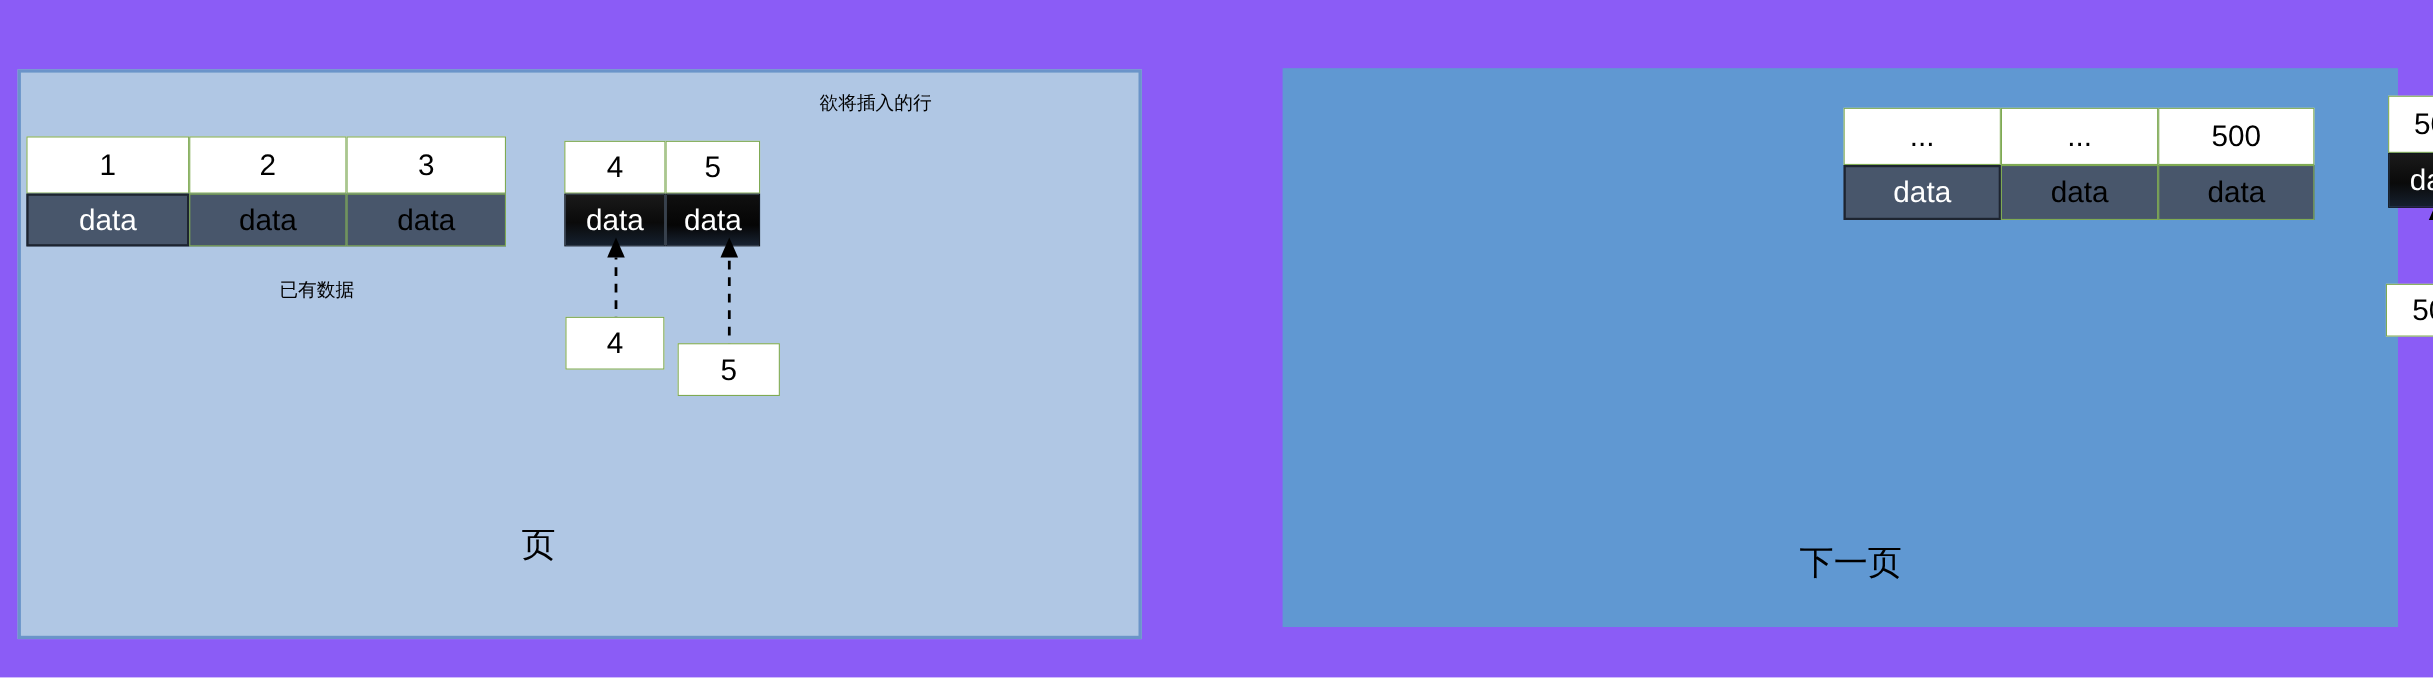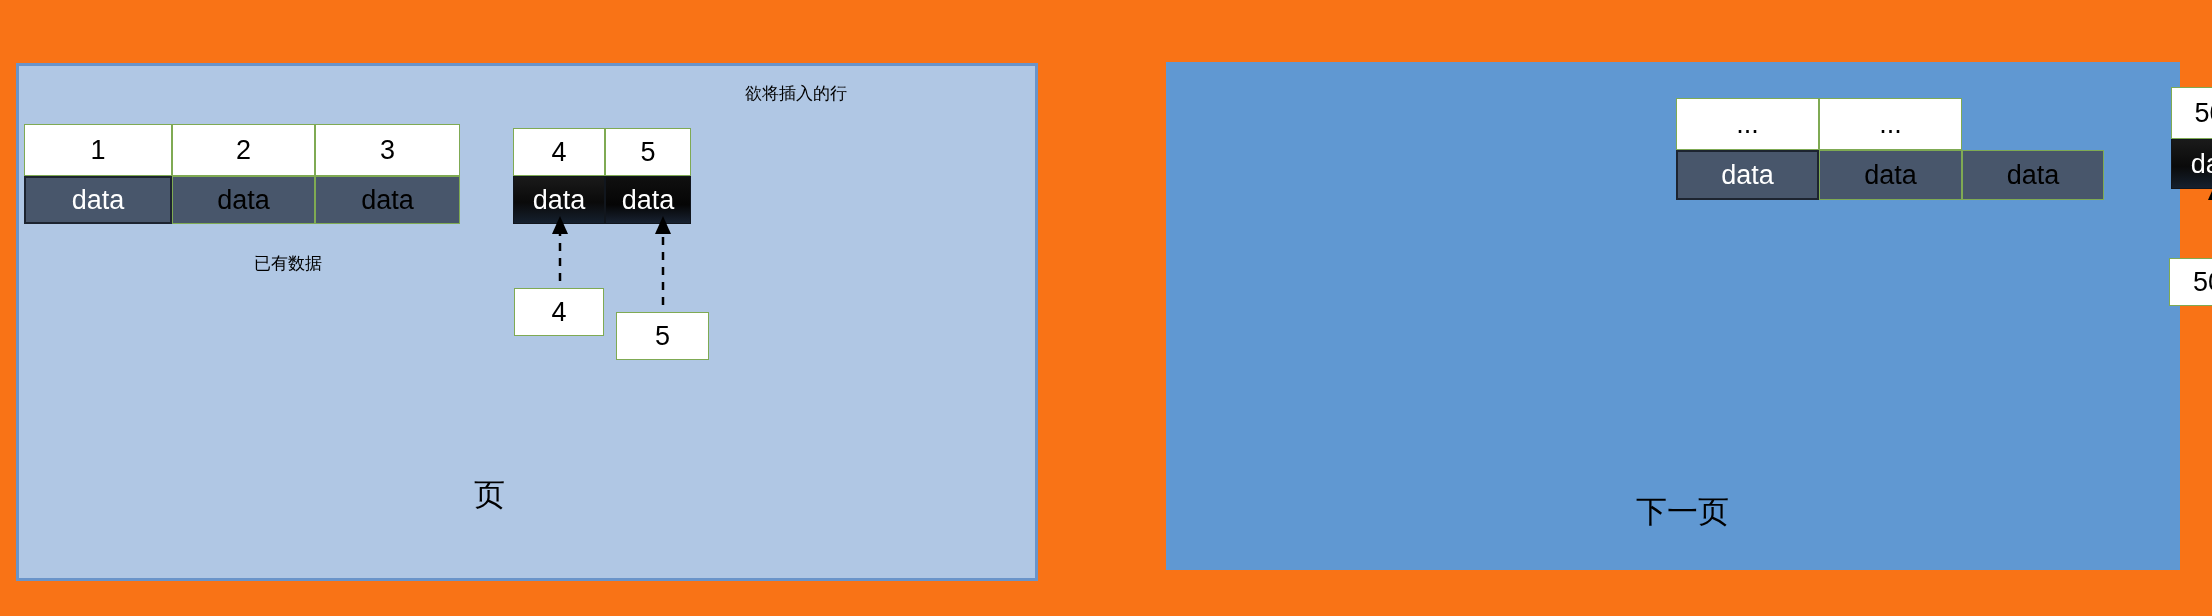--- a/index.html
+++ b/index.html
@@ -7,21 +7,21 @@
     padding: 0;
     background: #ffffff;
   }
   body {
     font-family: "Liberation Sans", sans-serif;
   }
   #stage {
     position: relative;
     width: 2212px;
     height: 616px;
-    background: #f97316;
+    background: #8b5cf6;
     overflow: hidden;
   }
 
   
   .panel {
     position: absolute;
     box-sizing: border-box;
   }
   #panel-left {
     left: 16px;
@@ -184,20 +184,21 @@
 
   <div class="srcbox" id="src-4">4</div>
   <div class="srcbox" id="src-5">5</div>
 
   <div class="panel-caption" id="caption-page">页</div>
 
   <div class="panel" id="panel-right"></div>
 
   <div class="cell key" id="r-key-0">...</div>
   <div class="cell key" id="r-key-1">...</div>
+  <div class="cell key" id="r-key-2">500</div>
 
   <div class="cell val first" id="r-val-0">data</div>
   <div class="cell val" id="r-val-1">data</div>
   <div class="cell val" id="r-val-2">data</div>
 
   <div class="cell key" id="r-ins-key">501</div>
   <div class="cell val dark" id="r-ins-val">data</div>
 
   <svg class="arrow-svg" id="arrow-501" viewBox="0 0 40 84">
     <line x1="20" y1="84" x2="20" y2="18" stroke="#000" stroke-width="2.5" stroke-dasharray="8,7"></line>

